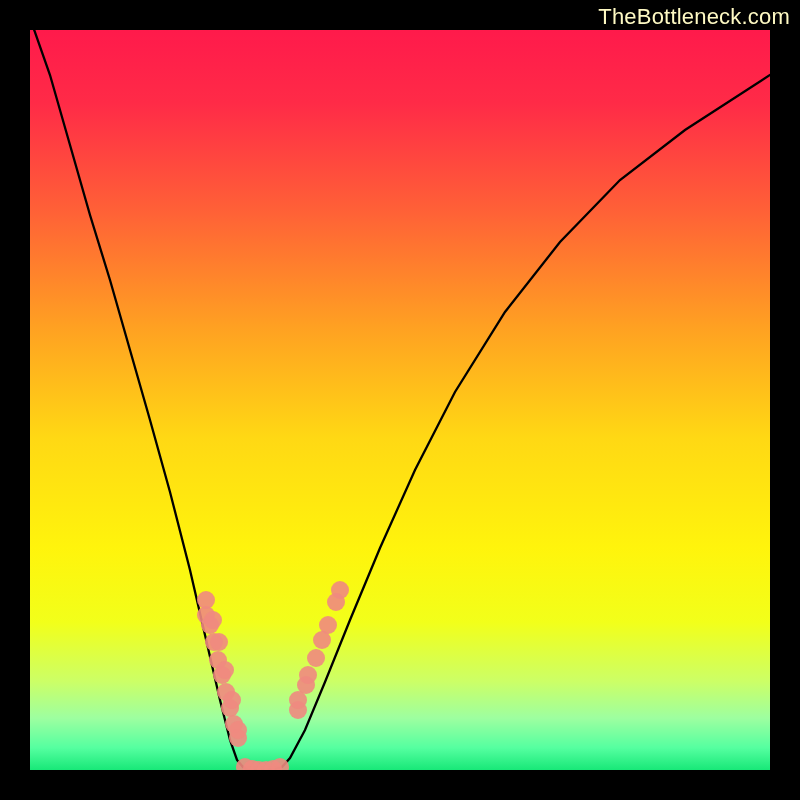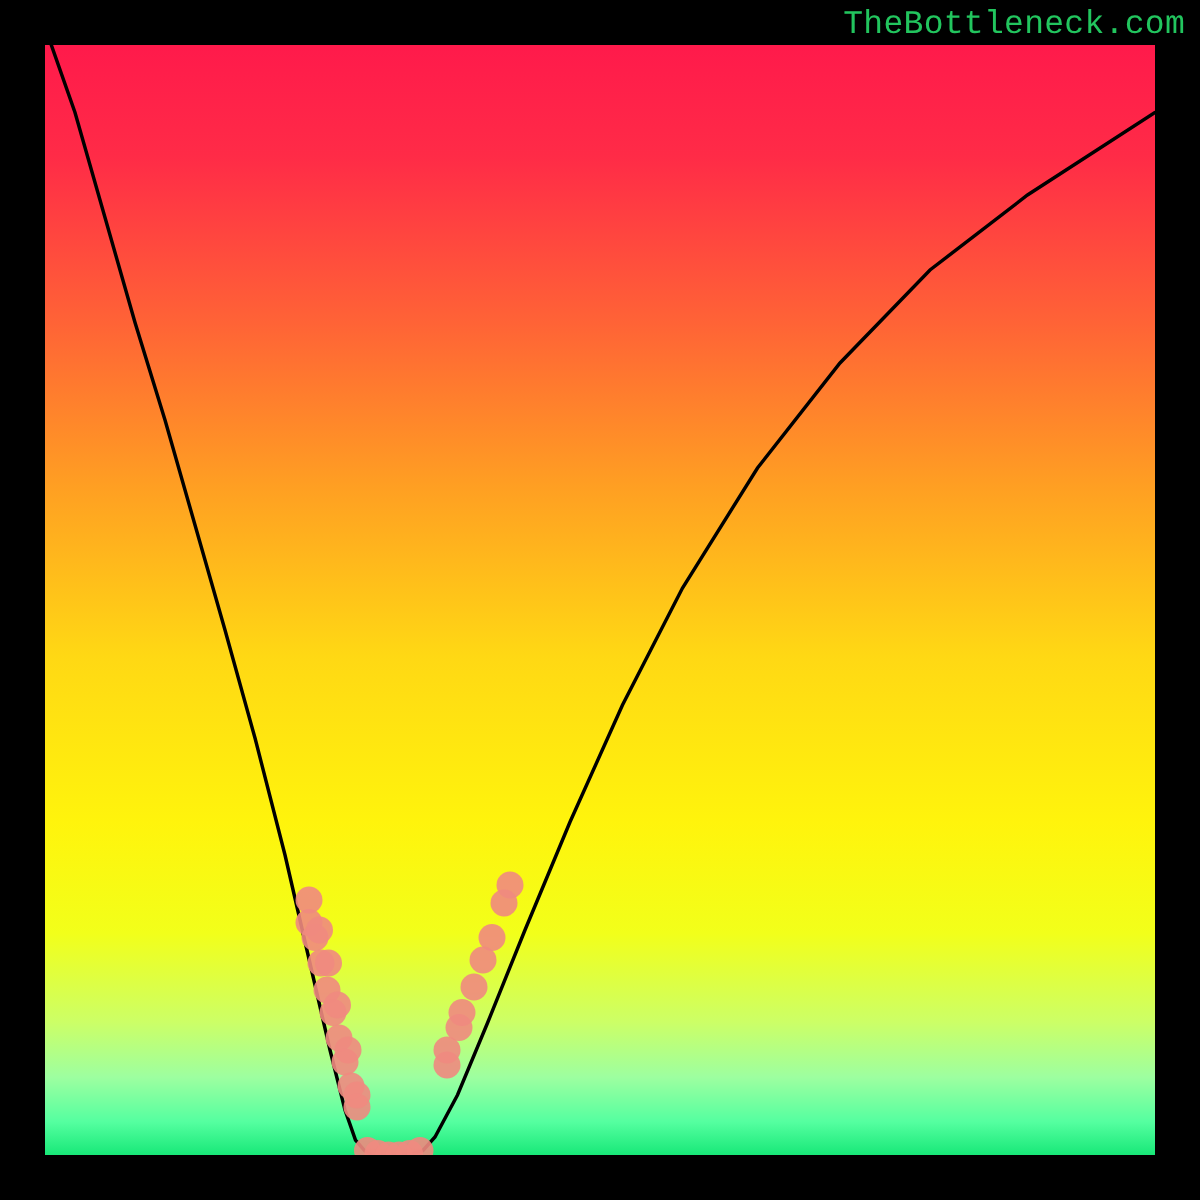--- a/index.html
+++ b/index.html
@@ -16,23 +16,23 @@
     width: 740px; height: 740px;
     overflow: hidden;
   }
   .gradient {
     position: absolute;
     left: 0; top: 0; width: 100%; height: 100%;
   }
   .watermark {
     position: absolute;
     top: 4px; right: 10px;
-    font-family: Liberation Mono, monospace;
+    font-family: Liberation Sans, sans-serif;
     font-size: 22px;
-    color: #22c55e;
+    color: #fef9c3;
     font-weight: 500;
     letter-spacing: 0.2px;
   }
   svg.curve {
     position: absolute;
     left: 0; top: 0;
     width: 100%; height: 100%;
     overflow: visible;
   }
 </style>

